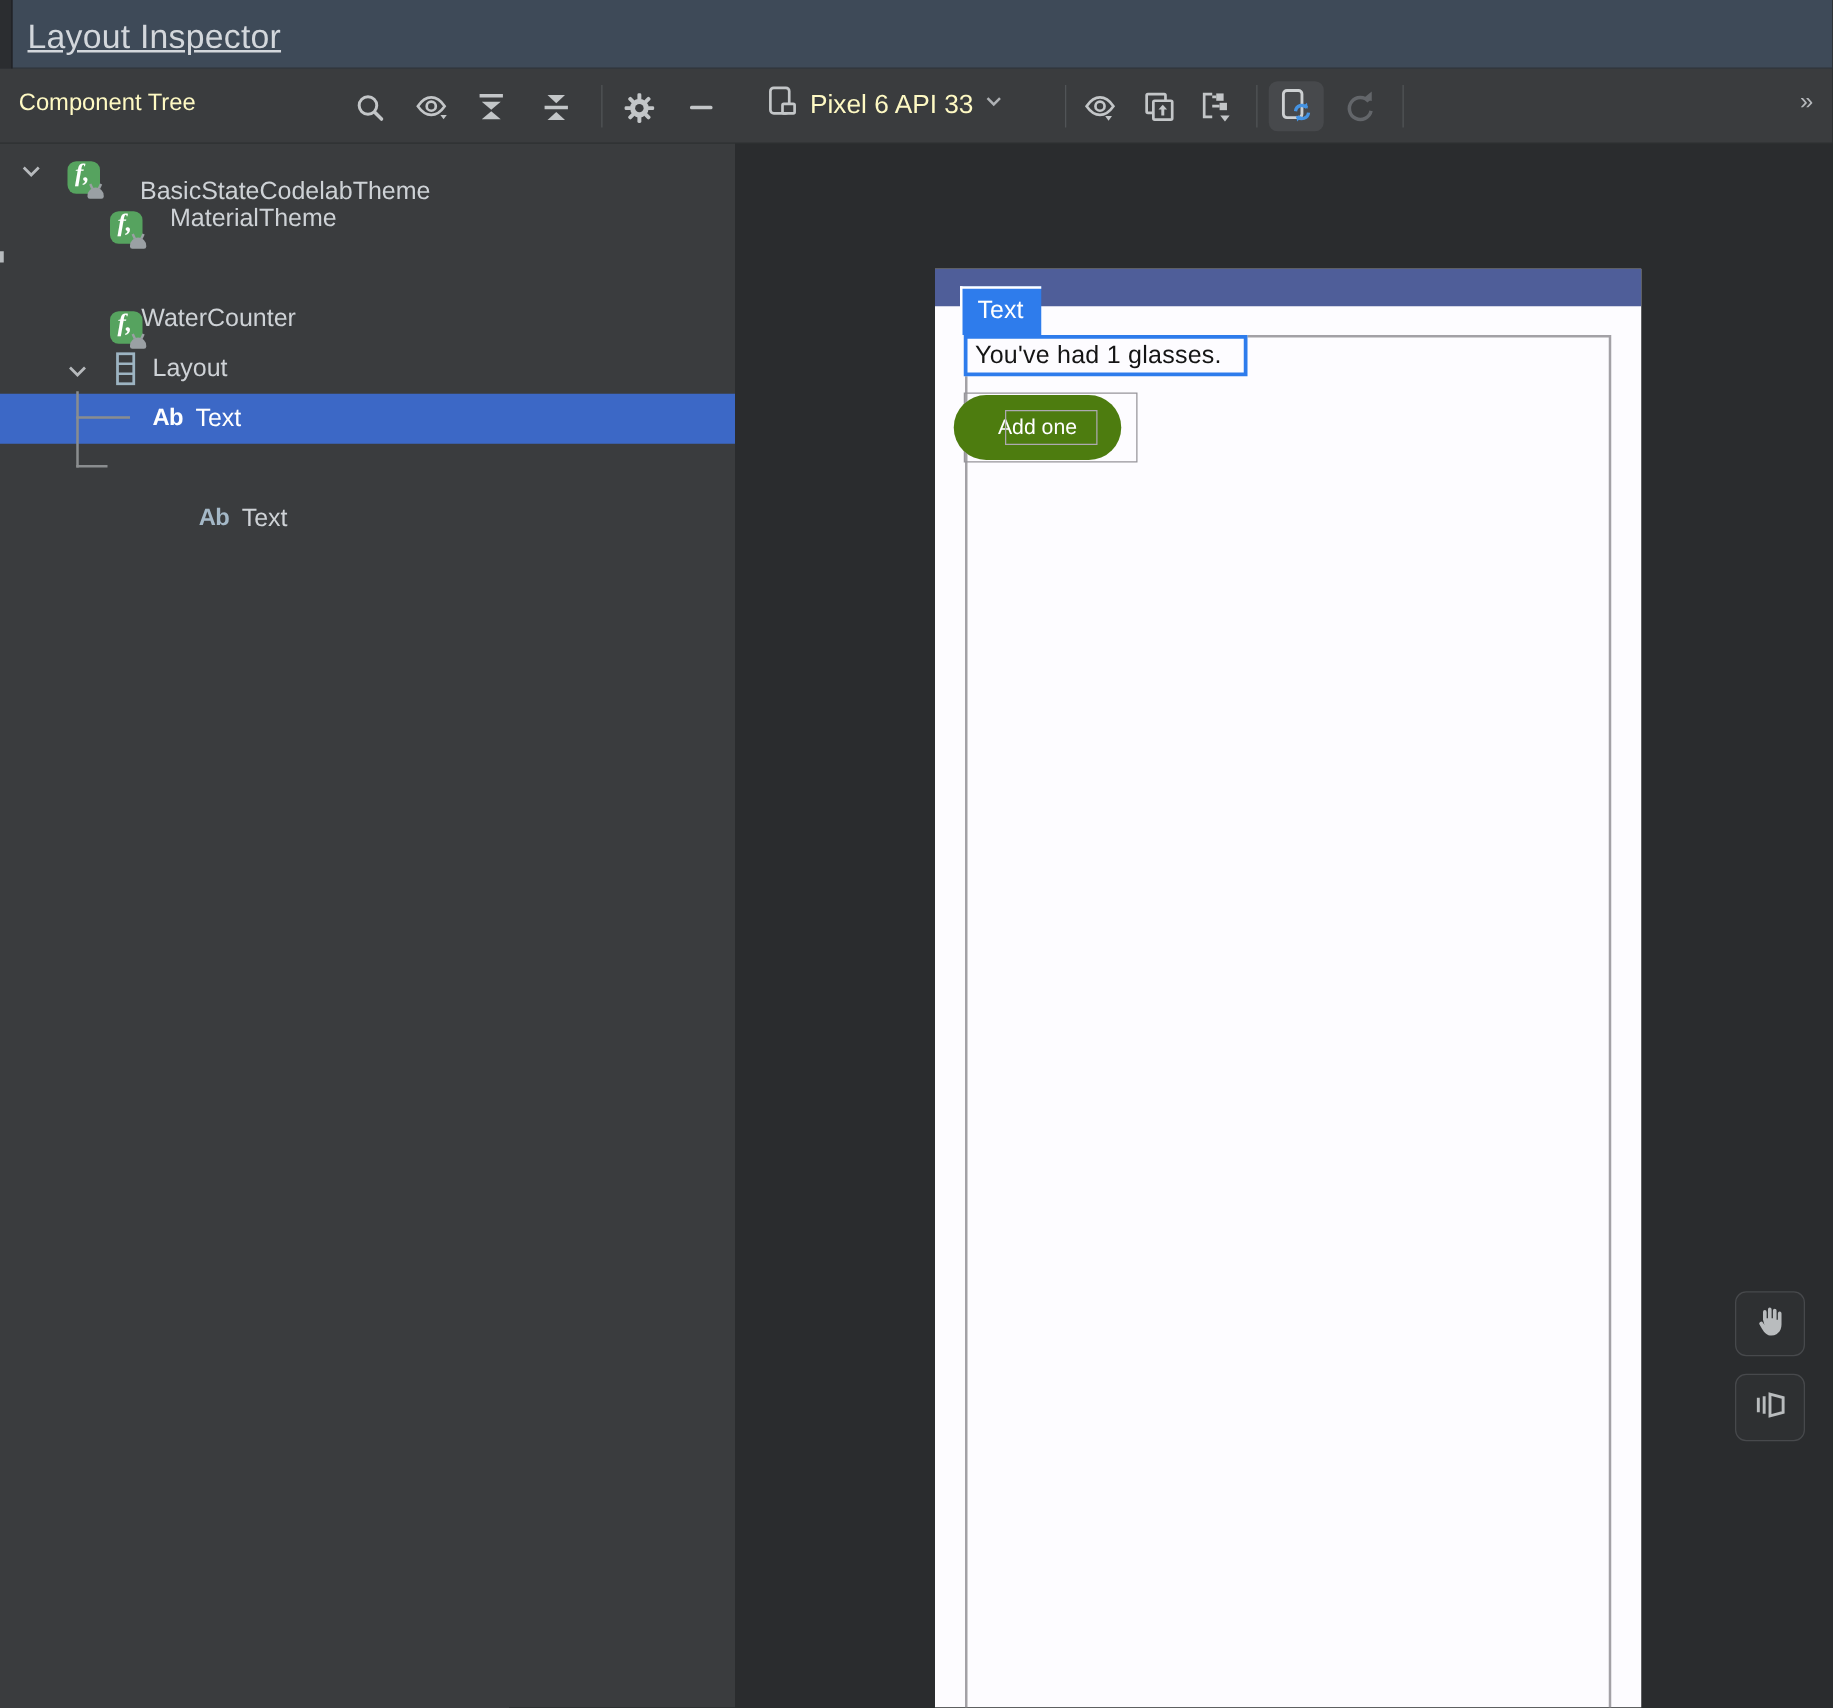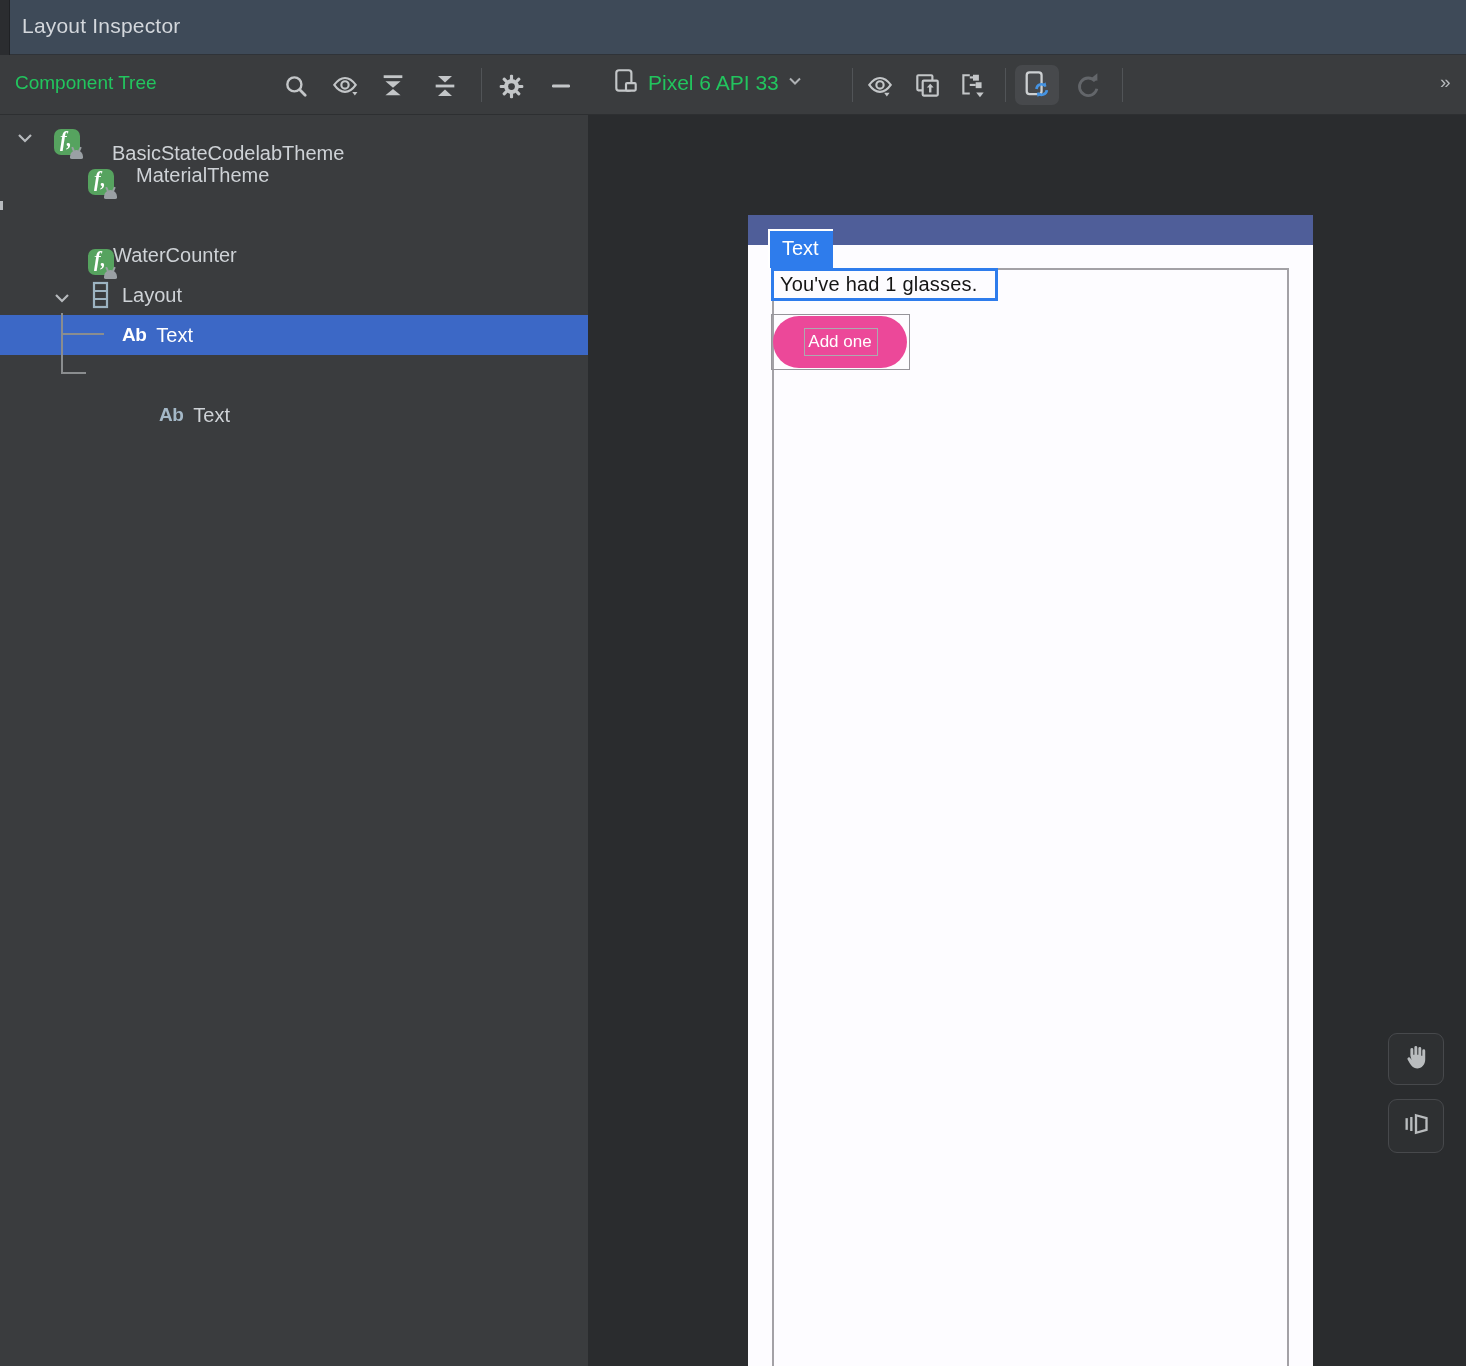--- a/index.html
+++ b/index.html
@@ -6,26 +6,26 @@
   html,body { width:1466px; height:1366px; background:#2b2d2f; overflow:hidden;
               font-family:"Liberation Sans", sans-serif; }
   .abs { position:absolute; }
   #window { position:relative; width:1466px; height:1366px; background:#2b2d2f; }
 
   
   #titlebar { left:0; top:0; width:1466px; height:55px; background:#3e4a58;
               border-bottom:1px solid #2f3338; }
   #titlebar .edge { left:0; top:0; width:10px; height:55px; background:#2b2d30;
                     border-right:1px solid #1f2124; }
-  #title-text { left:22px; top:14px; font-size:21px; color:#d3d7dc; letter-spacing:.2px; }
+  #title-text { left:22px; top:14px; font-size:27px; color:#d3d7dc; letter-spacing:.2px;text-decoration:underline; }
 
   
   #toolbar { left:0; top:55px; width:1466px; height:60px; background:#3a3c3e;
              border-bottom:1px solid #2d2f31; }
-  .tb-label { font-size:19px; color:#22c55e; }
+  .tb-label { font-size:19px; color:#fef9c3; }
   .tb-divider { width:1px; height:34px; background:#515457; top:13px; }
   .tb-icon { top:16px; width:30px; height:30px; display:flex; align-items:center;
              justify-content:center; cursor:pointer; }
   .tb-icon svg { display:block; }
   #live-toggle { top:10px; width:44px; height:40px; background:#47494c; border-radius:7px;
                  display:flex; align-items:center; justify-content:center; }
   #overflow-btn { font-size:19px; color:#b6b9bc; letter-spacing:-1px; }
 
   
   #tree-panel { left:0; top:115px; width:588px; height:1251px; background:#3a3c3e; }
@@ -58,21 +58,21 @@
   #root-bounds { left:24px; top:53px; width:517px; height:1200px;
                  border:2px solid #a3a1a6; }
   #sel-tooltip { left:20px; top:14px; height:39px; background:#2e7cec; color:#fff;
                  font-size:20px; padding:6px 14px 0 12px; border-left:2px solid #fff;
                  border-top:2px solid #fff; z-index:4; }
   #sel-box { left:23px; top:53px; width:227px; height:33px; border:3px solid #2e7cec;
              z-index:3; background:#fdfcff; }
   #sel-box .txt { margin:2px 0 0 6px; font-size:20px; color:#151515; letter-spacing:.2px;
                   white-space:nowrap; }
   #btn-bounds { left:23px; top:99px; width:139px; height:56px; border:1px solid #96949a; }
-  #add-btn { left:25px; top:101px; width:134px; height:52px; background:#ec4899;
+  #add-btn { left:15px; top:101px; width:134px; height:52px; background:#4d7c0f;
              border-radius:26px; display:flex; align-items:center; justify-content:center; }
   #add-btn span { color:#fff; font-size:17px; }
   #btn-text-bounds { left:56px; top:113px; width:74px; height:28px; border:1px solid #ada9b0; }
 
   
   .fbtn { background:#2e3032; border:1px solid #47494c; border-radius:9px; display:flex;
           align-items:center; justify-content:center; cursor:pointer; }
 </style>
 </head>
 <body>

